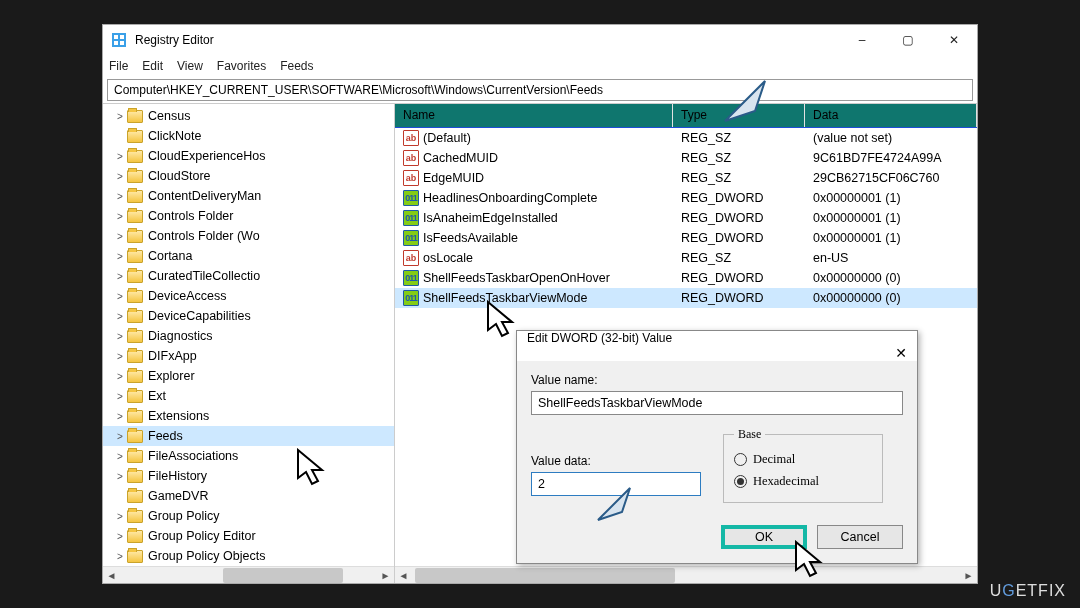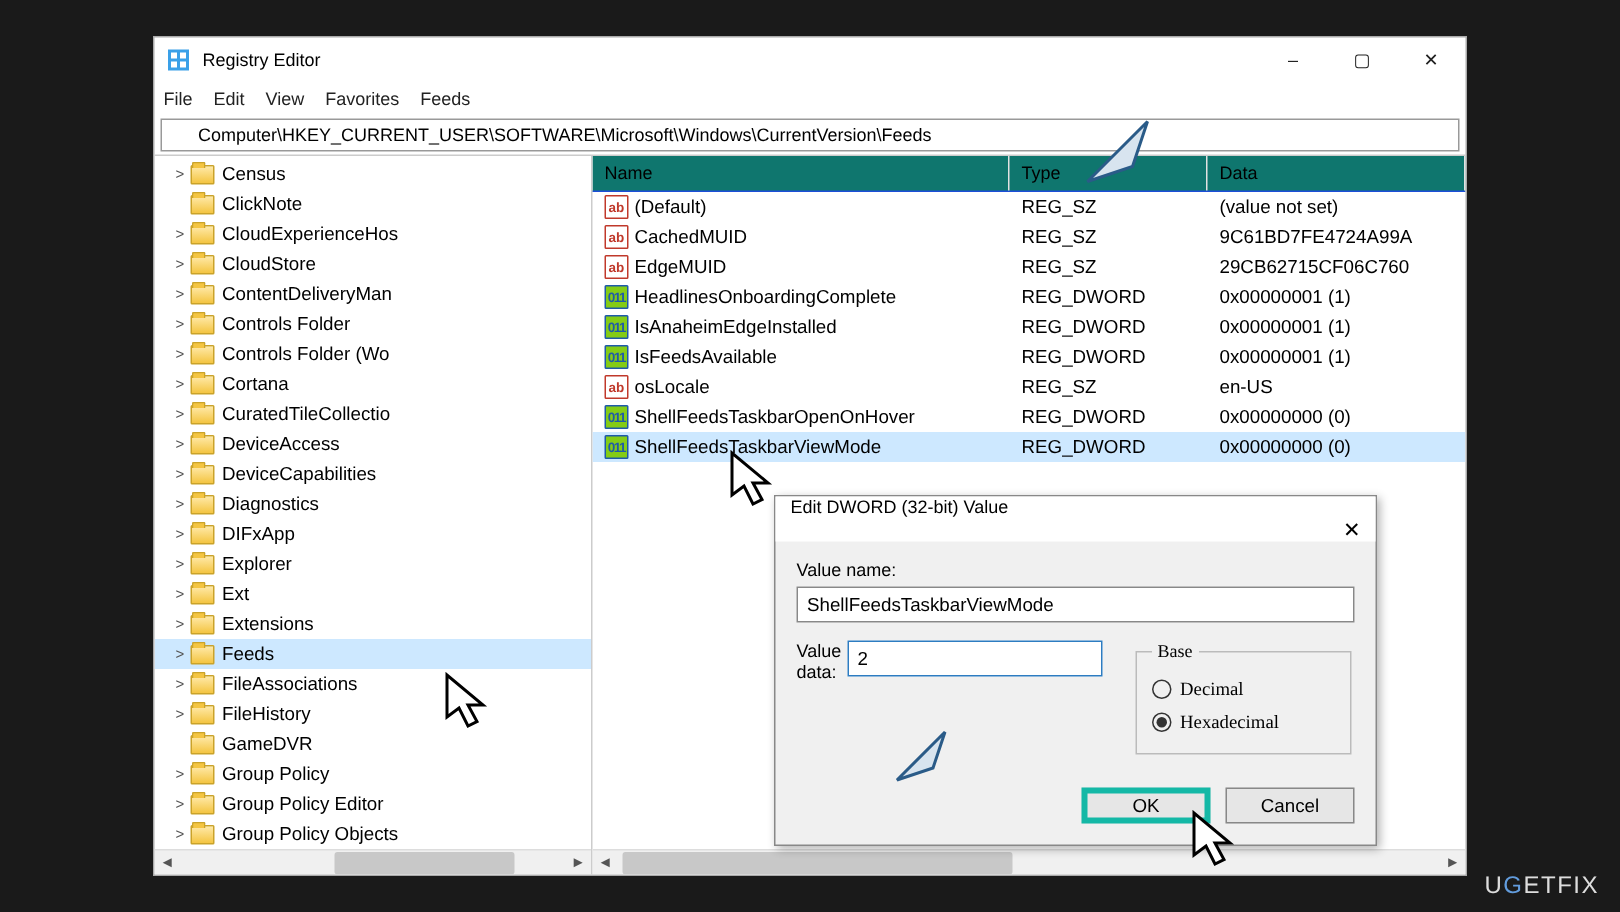--- a/index.html
+++ b/index.html
@@ -50,21 +50,21 @@
     align-items: center;
     padding-left: 6px;
     gap: 14px;
     font-size: 12px;
     color: #222;
   }
   .address {
     margin: 2px 4px 2px 4px;
     height: 22px;
     border: 1px solid #999;
-    padding: 2px 24px;
+    padding: 2px 6px;
     font-size: 12px;
     display: flex;
     align-items: center;
     background: #fff;
   }
   .panes {
     flex: 1;
     display: flex;
     overflow: hidden;
     border-top: 1px solid #ccc;
@@ -201,21 +201,21 @@
   .dlg-label { margin-bottom: 4px; }
   .dlg-input {
     width: 100%;
     height: 24px;
     border: 1px solid #888;
     padding: 2px 6px;
     font-size: 12.5px;
     background:#fff;
   }
   .dlg-row { display:flex; gap: 20px; margin-top: 12px; }
-  .dlg-col { display:flex; flex-direction:row; }
+  .dlg-col { display:flex; flex-direction:column;margin-top:27px; }
   .dlg-fieldset {
     border: 1px solid #bbb;
     padding: 6px 10px 10px 10px;
     width: 160px;
     font-family: Liberation Serif, serif;
   }
   .dlg-fieldset legend { font-size:12px; padding: 0 4px; }
   .radio-row { display:flex; align-items:center; gap:6px; height:22px; font-size:12.5px;}
   .radio {
     width:13px; height:13px; border:1px solid #333; border-radius:50%;

